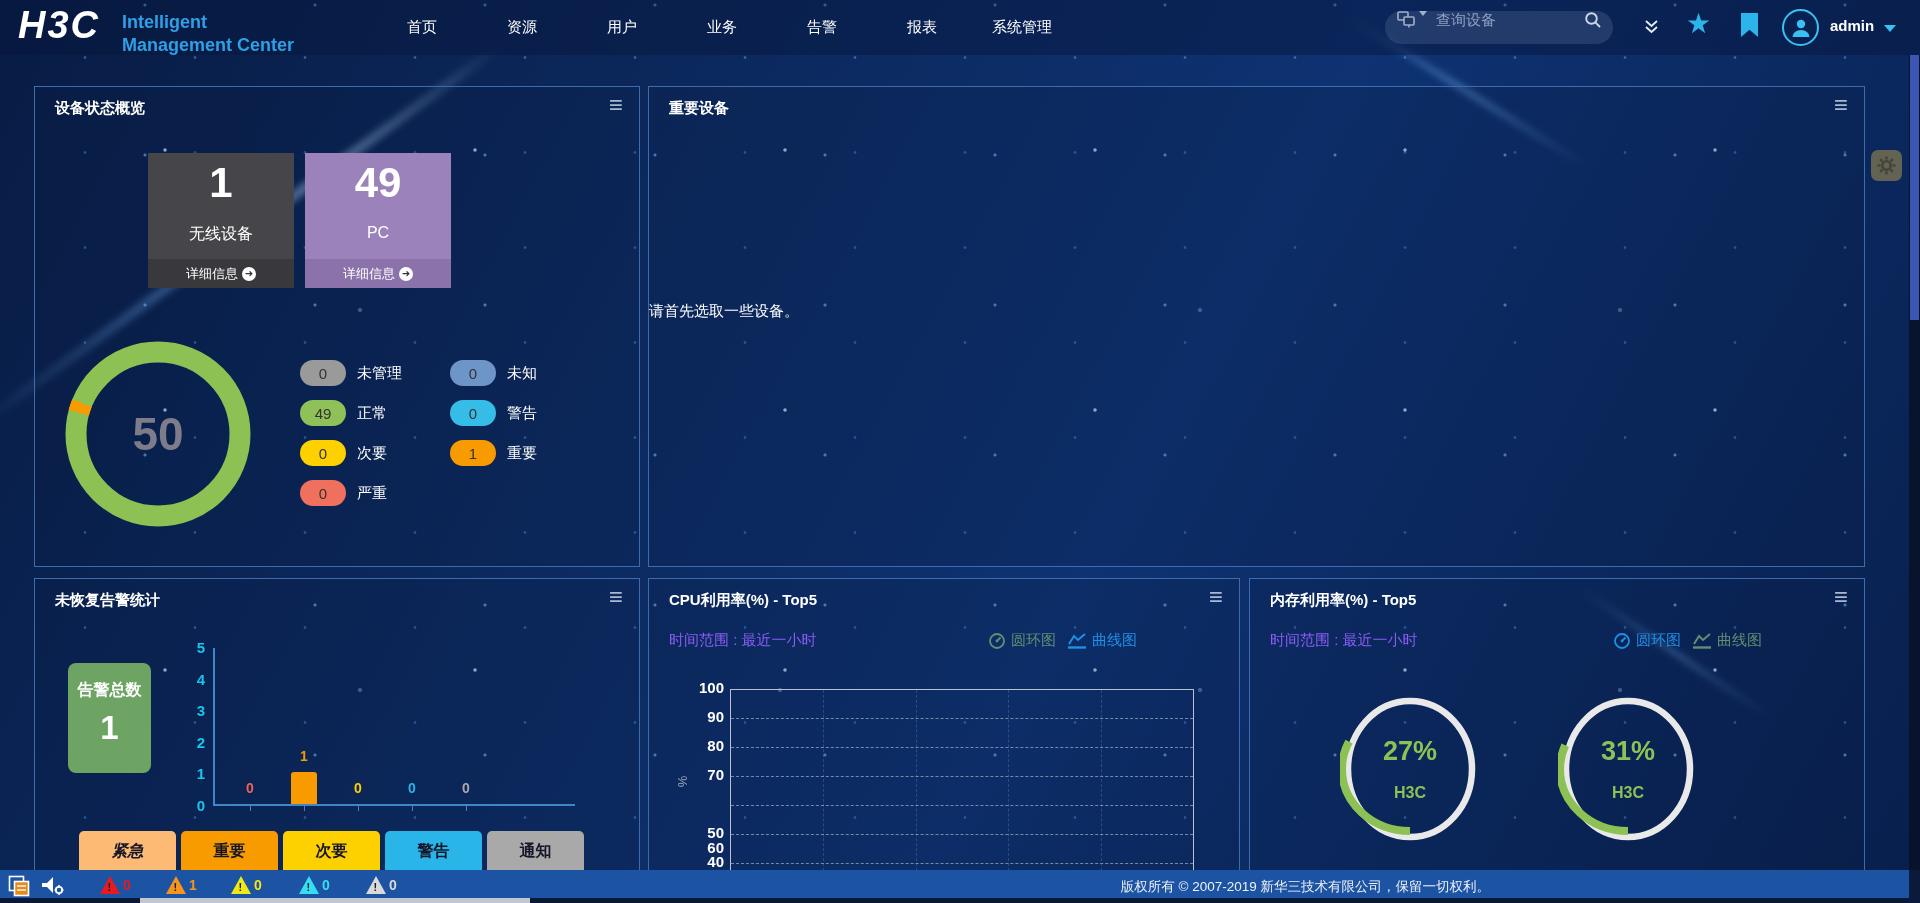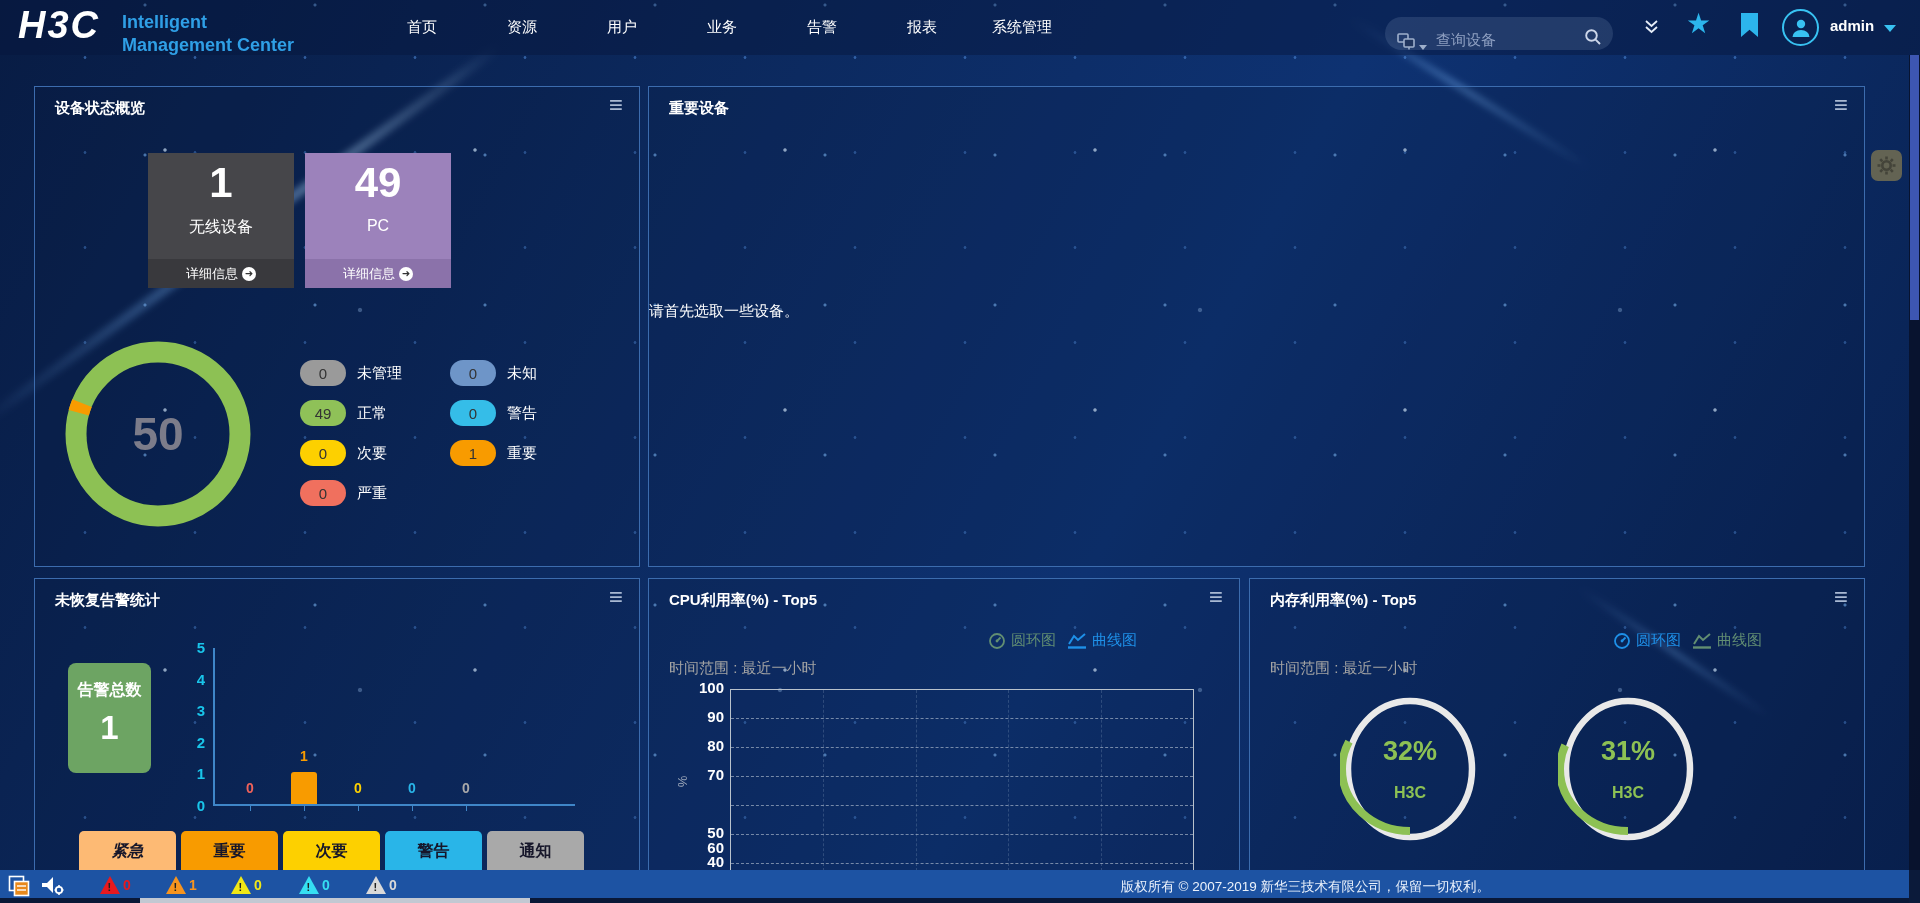--- a/index.html
+++ b/index.html
@@ -27,22 +27,22 @@
 
   
   .topbar { position:absolute; left:0; top:0; width:1920px; height:55px;
     background:rgba(6,22,60,0.45); z-index:30; }
   .logo { position:absolute; left:18px; top:4px; font-size:38px; font-weight:800;
     font-style:italic; letter-spacing:2px; color:#fff; }
   .logo-sub { position:absolute; left:122px; top:11px; font-size:18px; font-weight:bold;
     color:#2f9fe6; line-height:1.25; }
   .nav { position:absolute; left:372px; top:0; height:55px; display:flex; align-items:center; }
   .nav-item { width:100px; text-align:center; font-size:15px; color:#fff; cursor:pointer; }
-  .search { position:absolute; left:1385px; top:17px; width:228px; height:33px;
-    border-radius:17px; background:rgba(185,202,232,0.14); display:flex; align-items:flex-end; }
+  .search { position:absolute; left:1385px; top:11px; width:228px; height:33px;
+    border-radius:17px; background:rgba(185,202,232,0.14); display:flex; align-items:flex-start; }
   .search-devicon { margin-left:12px; display:flex; align-items:center; }
   .search-caret { width:0; height:0; border-left:4px solid transparent; border-right:4px solid transparent;
     border-top:5px solid #9fb0cc; margin-left:2px; }
   .search-ph { margin-left:9px; font-size:15px; color:#8fa0c2; flex:1; }
   .search-mag { margin-right:11px; }
   .dbl-chevron { position:absolute; left:1643px; top:19px; }
   .star-icon { position:absolute; left:1686px; top:7px; font-size:28px; color:#2cb5ec; cursor:pointer; }
   .bookmark-icon { position:absolute; left:1741px; top:13px; width:17px; height:24px; background:#2cb5ec;
     clip-path:polygon(0 0,100% 0,100% 100%,50% 70%,0 100%); cursor:pointer; }
   .avatar { position:absolute; left:1782px; top:9px; width:37px; height:37px; border:2px solid #38c2f2;
@@ -57,21 +57,21 @@
   #panel-devices { left:648px; top:86px;  width:1217px; height:481px; }
   #panel-alarm   { left:34px;  top:578px; width:606px;  height:325px; }
   #panel-cpu     { left:648px; top:578px; width:592px;  height:325px; }
   #panel-mem     { left:1249px;top:578px; width:616px;  height:325px; }
   .panel-title { position:absolute; left:20px; top:12px; font-size:15px; font-weight:bold; color:#fff; }
   .menu-icon { position:absolute; right:16px; top:4px; font-size:24px; color:#a8b8d2; cursor:pointer; line-height:1.2; }
 
   
   .stat-card { position:absolute; top:66px; width:146px; height:135px; text-align:center; cursor:pointer; }
   .stat-card .num { font-size:42px; font-weight:bold; margin-top:6px; }
-  .stat-card .lab { font-size:16px; margin-top:10px; }
+  .stat-card .lab { font-size:16px; margin-top:17px; }
   .stat-foot { position:absolute; bottom:0; left:0; right:0; height:29px; font-size:13px;
     display:flex; align-items:center; justify-content:center; gap:4px; }
   .arrow-circle { width:14px; height:14px; border-radius:50%; background:#fff; color:#333;
     font-size:10px; line-height:14px; text-align:center; font-weight:bold; }
 
   .donut-wrap { position:absolute; left:28px; top:252px; width:190px; height:190px; }
   .donut-center { position:absolute; left:0; top:0; width:190px; height:190px; display:flex;
     align-items:center; justify-content:center; font-size:46px; font-weight:bold; color:#7c7c8a; }
   .legend { position:absolute; top:273px; }
   #legend-col1 { left:265px; } #legend-col2 { left:415px; }
@@ -94,21 +94,21 @@
     font-weight:bold; color:#19c5ea; }
   .alarm-slot { position:absolute; bottom:0; width:54px; height:100%; }
   .alarm-bar { position:absolute; bottom:0; left:14px; width:26px; border-radius:3px 3px 0 0; }
   .alarm-val { position:absolute; width:100%; text-align:center; font-size:14px; font-weight:bold; }
   .alarm-tick { position:absolute; bottom:-7px; width:1px; height:5px; background:#3f86c8; }
   .alarm-btns { position:absolute; left:44px; top:252px; display:flex; gap:5px; }
   .alarm-btn { width:97px; height:40px; border:none; border-radius:5px 5px 0 0; font-size:16px;
     font-weight:bold; color:#16162a; cursor:pointer; font-family:inherit; }
 
   
-  .time-range { position:absolute; left:20px; top:52px; font-size:15px; color:#a3a3a3;margin-top:28px; }
+  .time-range { position:absolute; left:20px; top:52px; font-size:15px; color:#8b5cf6; }
   .toggle { position:absolute; top:52px; display:flex; align-items:center; gap:5px; font-size:15px; cursor:pointer; }
   .tg-ring { right:183px; } .tg-line { right:102px; }
   .tg-active { color:#1e90e8; } .tg-inactive { color:#628e72; }
 
   .cpu-ylabels { position:absolute; left:20px; top:110px; width:55px; }
   .cpu-ylab { position:absolute; right:0; width:55px; text-align:right; font-size:15px; font-weight:bold; color:#fff; }
   .cpu-plot { position:absolute; left:81px; top:110px; width:464px; height:182px;
     border-top:1px solid #b9c2cc; border-left:1px solid #b9c2cc; border-right:1px solid #b9c2cc; }
   .hgrid { position:absolute; left:0; width:100%; border-top:1px dashed rgba(205,215,225,0.55); }
   .vgrid { position:absolute; top:0; height:100%; border-left:1px dashed rgba(170,190,215,0.22); }
@@ -371,21 +371,21 @@
       <line x1="1" y1="15.5" x2="19" y2="15.5" stroke="currentColor" stroke-width="2.4"></line>
     </svg>
     <span>曲线图</span>
   </div>
 
   <div class="gauge" id="gauge-0">
     <svg width="140" height="150" viewBox="0 0 140 150">
       <ellipse cx="70" cy="75" rx="62" ry="68" fill="none" stroke="#e9e9e9" stroke-width="6.5"></ellipse>
       <ellipse class="gauge-arc" cx="70" cy="75" rx="62" ry="68" fill="none" stroke="#8dc154" stroke-width="8" pathLength="100" transform="rotate(90 70 75)" stroke-dasharray="32 68"></ellipse>
     </svg>
-    <div class="gauge-txt gauge-val">32%</div>
+    <div class="gauge-txt gauge-val">27%</div>
     <div class="gauge-txt gauge-lab">H3C</div>
   </div>
   <div class="gauge" id="gauge-1">
     <svg width="140" height="150" viewBox="0 0 140 150">
       <ellipse cx="70" cy="75" rx="62" ry="68" fill="none" stroke="#e9e9e9" stroke-width="6.5"></ellipse>
       <ellipse class="gauge-arc" cx="70" cy="75" rx="62" ry="68" fill="none" stroke="#8dc154" stroke-width="8" pathLength="100" transform="rotate(90 70 75)" stroke-dasharray="31 69"></ellipse>
     </svg>
     <div class="gauge-txt gauge-val">31%</div>
     <div class="gauge-txt gauge-lab">H3C</div>
   </div>

